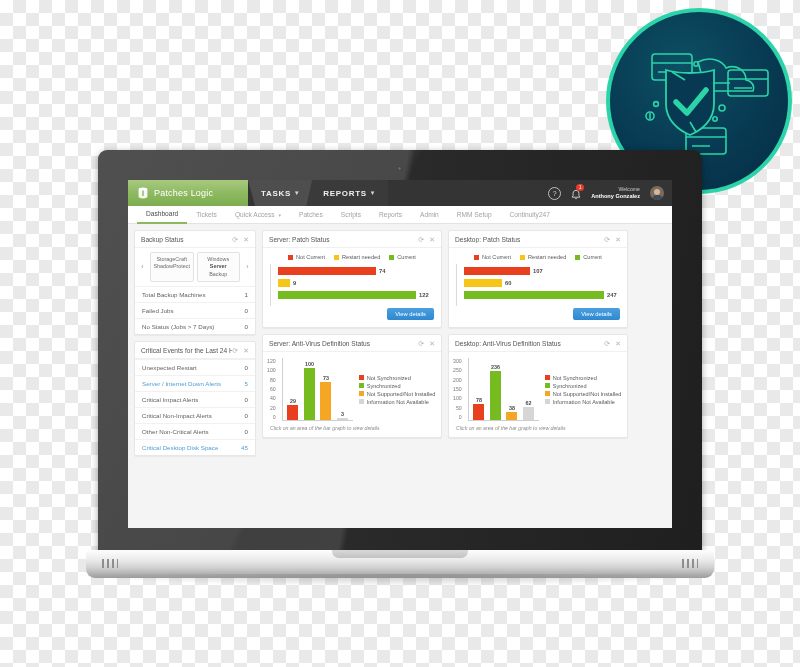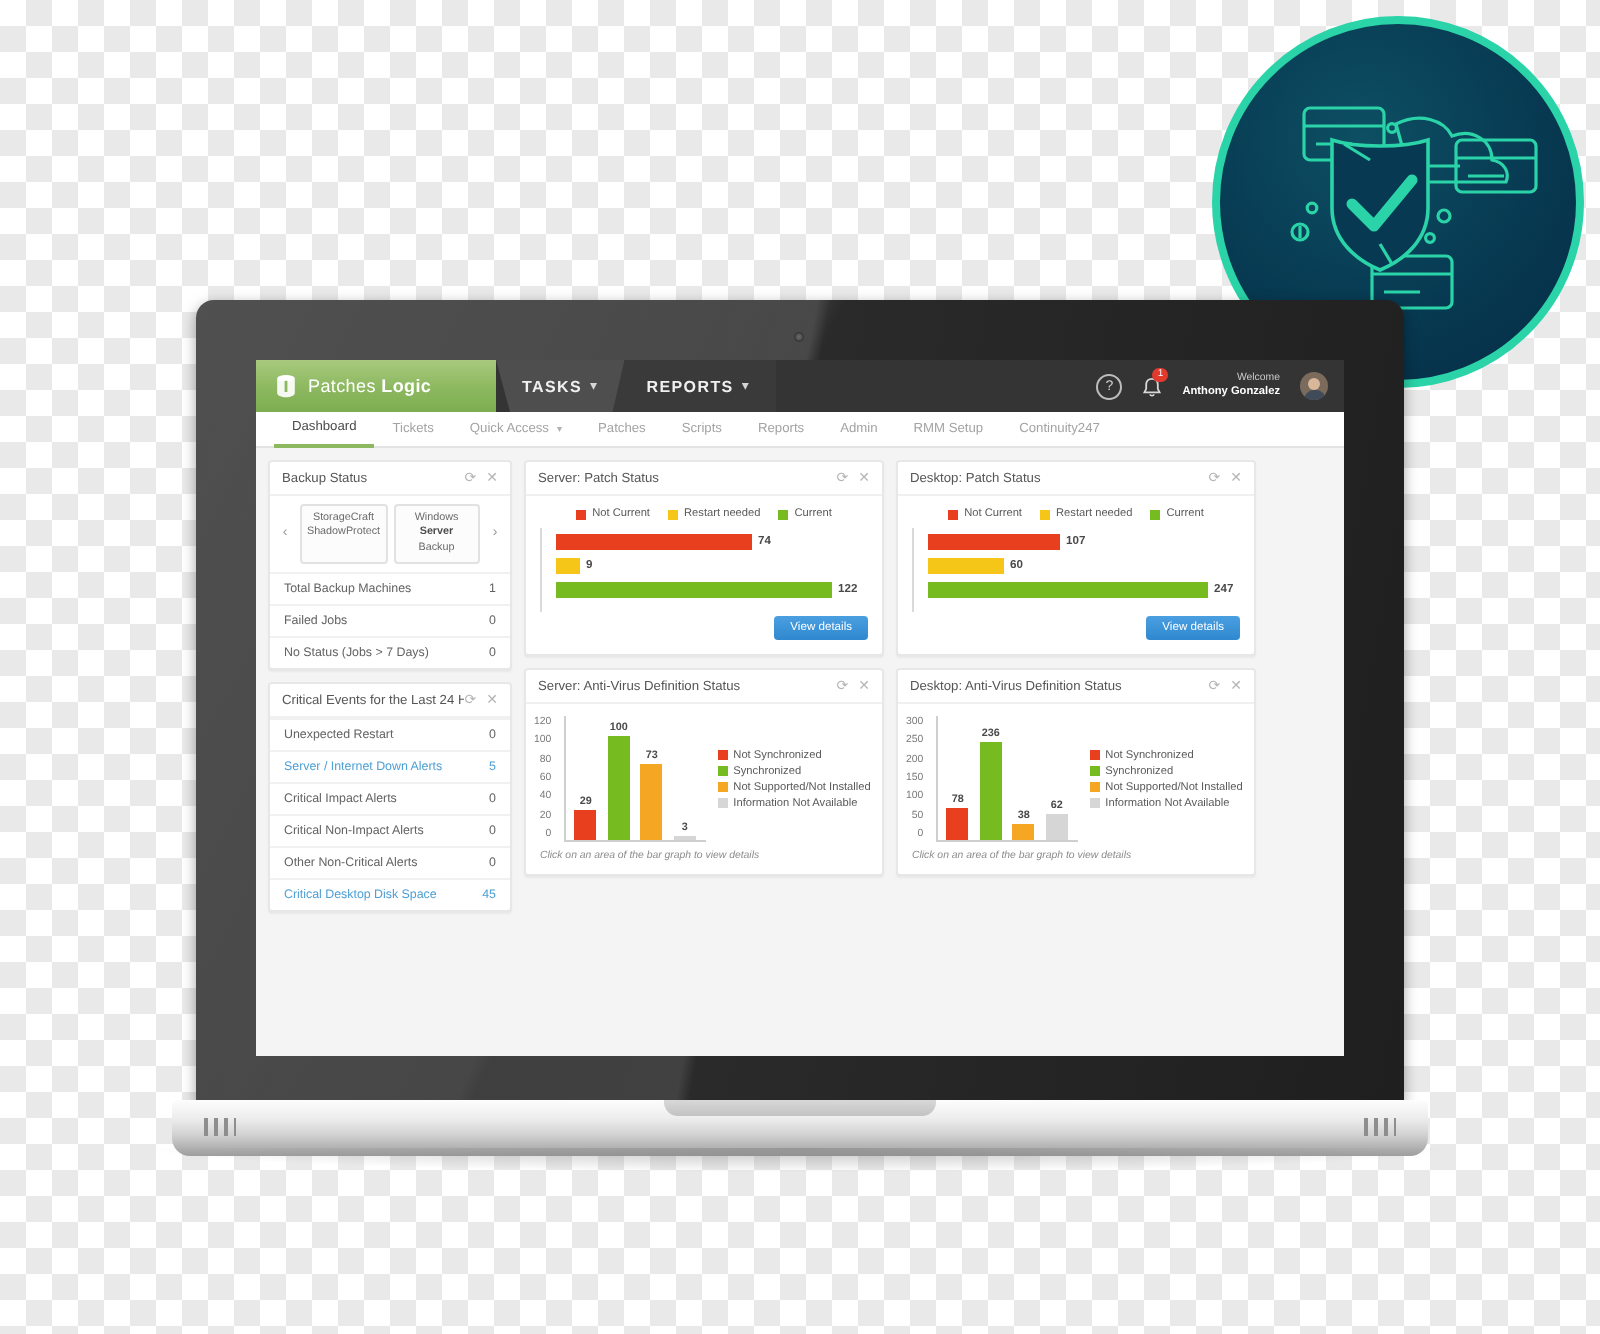--- a/index.html
+++ b/index.html
@@ -66,21 +66,21 @@
 
   
   .app{position:absolute;left:0;top:0;width:544px;height:348px;background:#f4f4f5;}
   .topbar{height:26px;background:#343434;display:flex;align-items:stretch;position:relative;}
   .logo{
     width:120px;display:flex;align-items:center;gap:5px;padding-left:9px;box-sizing:border-box;
     background:linear-gradient(180deg,#a8c97e 0%,#8cb85f 55%,#7dad50 100%);
   }
   .logo-mark{width:12px;height:13px;flex:none;}
   .logo-text{font-size:9px;color:#ffffff;letter-spacing:.2px;white-space:nowrap;}
-  .logo-text b{font-weight:bold;}
+  .logo-text b{font-weight:normal;}
   .menu-item{
     display:flex;align-items:center;padding:0 13px;font-size:8px;font-weight:bold;
     color:#f0f0f0;letter-spacing:.7px;white-space:nowrap;
   }
   .menu-item.tasks{background:#4e4e4e;
     clip-path:polygon(0 0,100% 0,100% 100%,7px 100%);}
   .menu-item.reports{background:#3a3a3a;margin-left:-6px;padding-left:17px;
     clip-path:polygon(6px 0,100% 0,100% 100%,0 100%);}
   .caret{font-size:7px;margin-left:4px;opacity:.85;}
   .topbar-right{margin-left:auto;display:flex;align-items:center;gap:9px;padding-right:8px;}

